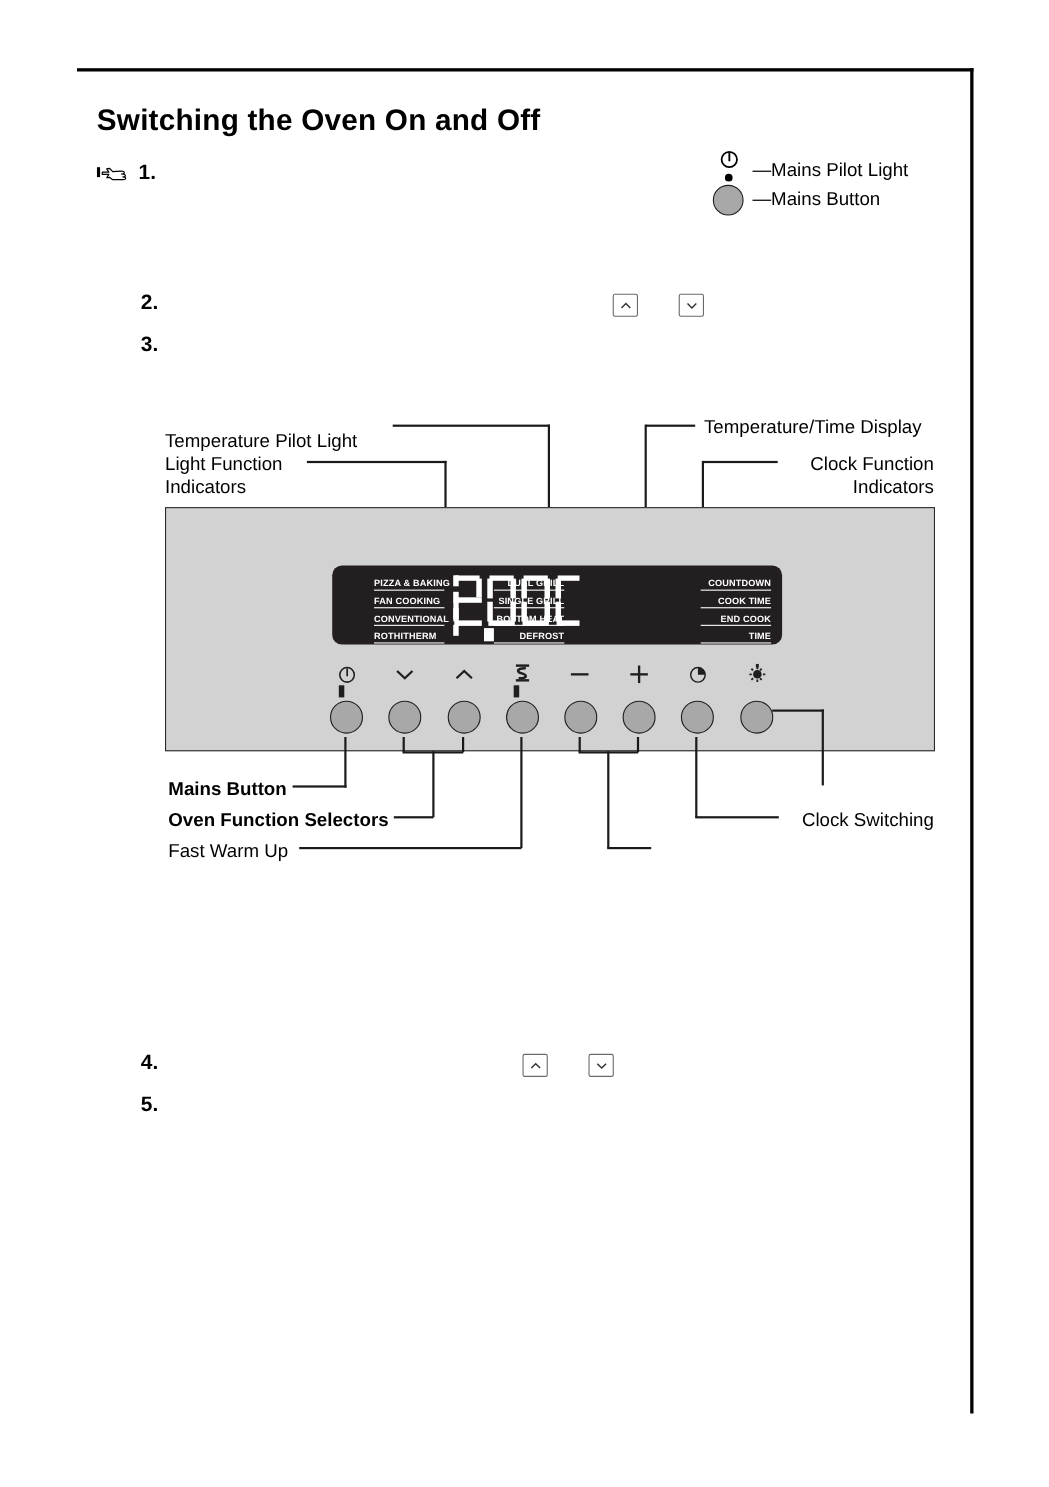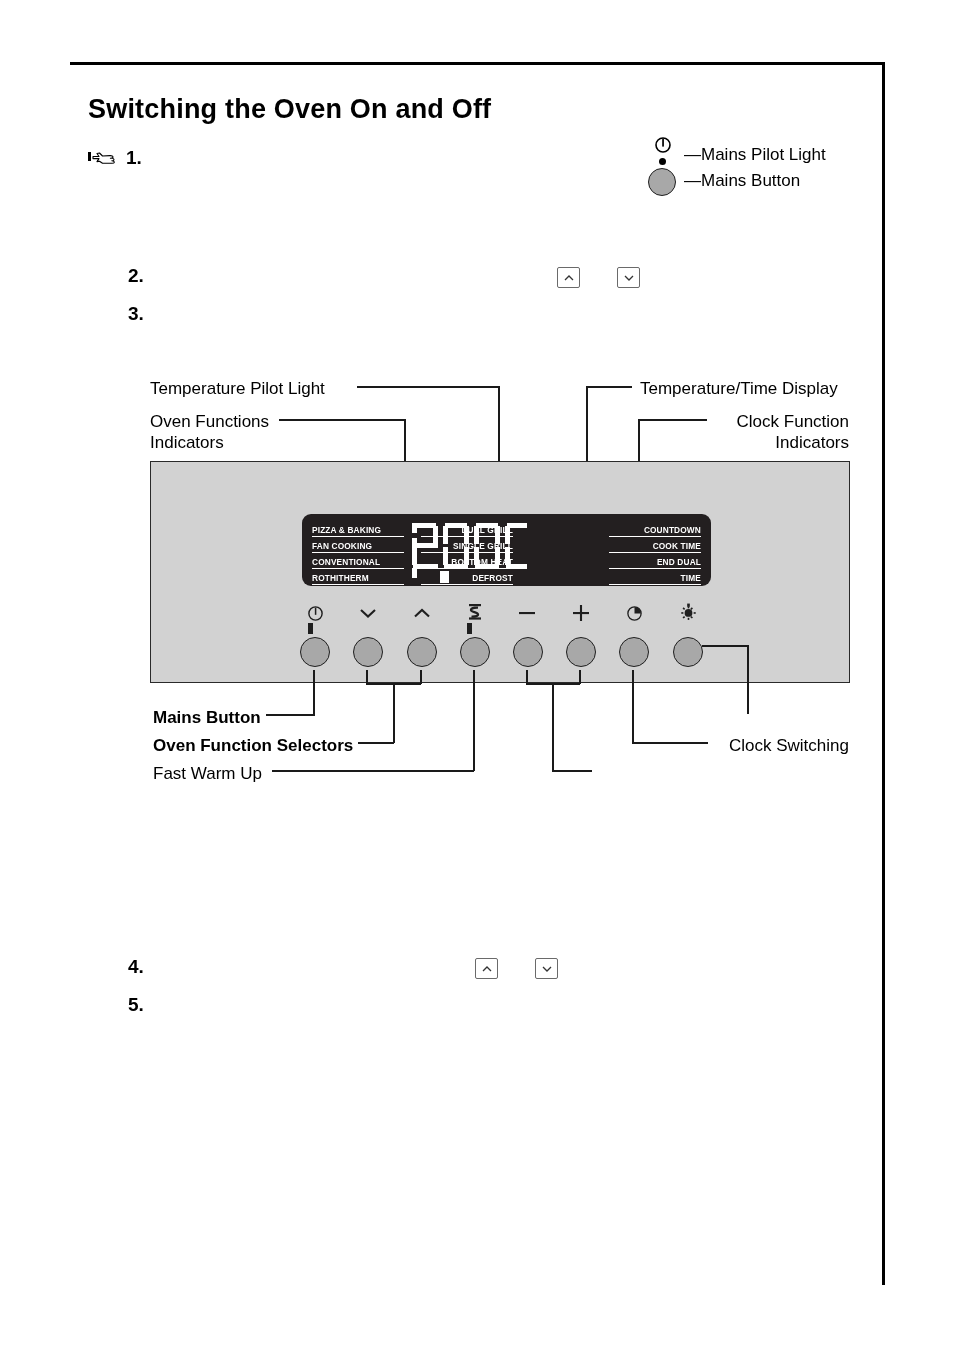--- a/index.html
+++ b/index.html
@@ -85,20 +85,21 @@
     position:absolute;left:151px;top:52px;width:409px;height:72px;
     background:#231f20;border-radius:9px;
   }
   .ind-col{position:absolute;top:7px;width:92px;}
   .ind-col.c1{left:10px;}
   .ind-col.c2{left:119px;}
   .ind-col.c3{left:307px;}
   .ind-row{
     position:relative;height:14.5px;margin-bottom:.5px;
     border-bottom:1.3px solid #ffffff;
+    margin-left:28px;
   }
   .ind-row .txt{
     position:absolute;right:0;bottom:1px;
     color:#fff;font-size:8.3px;font-weight:bold;letter-spacing:.15px;
     white-space:nowrap;
   }
   .ind-col.c1 .txt{left:0;right:auto;}
   .ind-col.c2 .txt{right:0;}
   .bar{
     position:absolute;width:5px;height:10px;background:#fff;top:2px;
@@ -161,23 +162,23 @@
       </svg>
   </div>
   <div class="keycap" style="left:617px;top:267px;">
     <svg width="11" height="8" viewBox="0 0 11 8">
         <path d="M1.5 2 L5.5 6 L9.5 2" fill="none" stroke="#333" stroke-width="1.3"></path>
       </svg>
   </div>
 
   <div class="step" style="left:128px;top:303px;">3.</div>
 
-  <div class="callout" style="left:150px;top:378px;">Temperature Pilot Light</div>
+  <div class="callout" style="left:150px;top:390px;">Temperature Pilot Light</div>
   <div class="callout" style="left:150px;top:411px;">
-    <span>Oven Functions</span><br>
+    <span>Light Function</span><br>
     <span>Indicators</span>
   </div>
 
   <div class="callout" style="left:640px;top:378px;">Temperature/Time Display</div>
   <div class="callout right" style="left:609px;top:411px;width:240px;">
     <span>Clock Function</span><br>
     <span>Indicators</span>
   </div>
 
   <div class="ln lnh" style="left:357px;top:386px;width:143px;"></div>
@@ -268,21 +269,21 @@
       <div class="dotind"></div>
 
       <div class="ind-col c3">
         <div class="ind-row">
             <span class="txt">COUNTDOWN</span>
           </div>
         <div class="ind-row">
             <span class="txt">COOK TIME</span>
           </div>
         <div class="ind-row">
-            <span class="txt">END DUAL</span>
+            <span class="txt">END COOK</span>
           </div>
         <div class="ind-row">
             <span class="txt">TIME</span>
           </div>
       </div>
     </div>
 
     <div class="bicon" style="left:151px;top:140px;">
       <svg width="17" height="17" viewBox="0 0 18 18">
         <circle cx="9" cy="9" r="7" fill="none" stroke="#1f1f1f" stroke-width="1.5"></circle>

